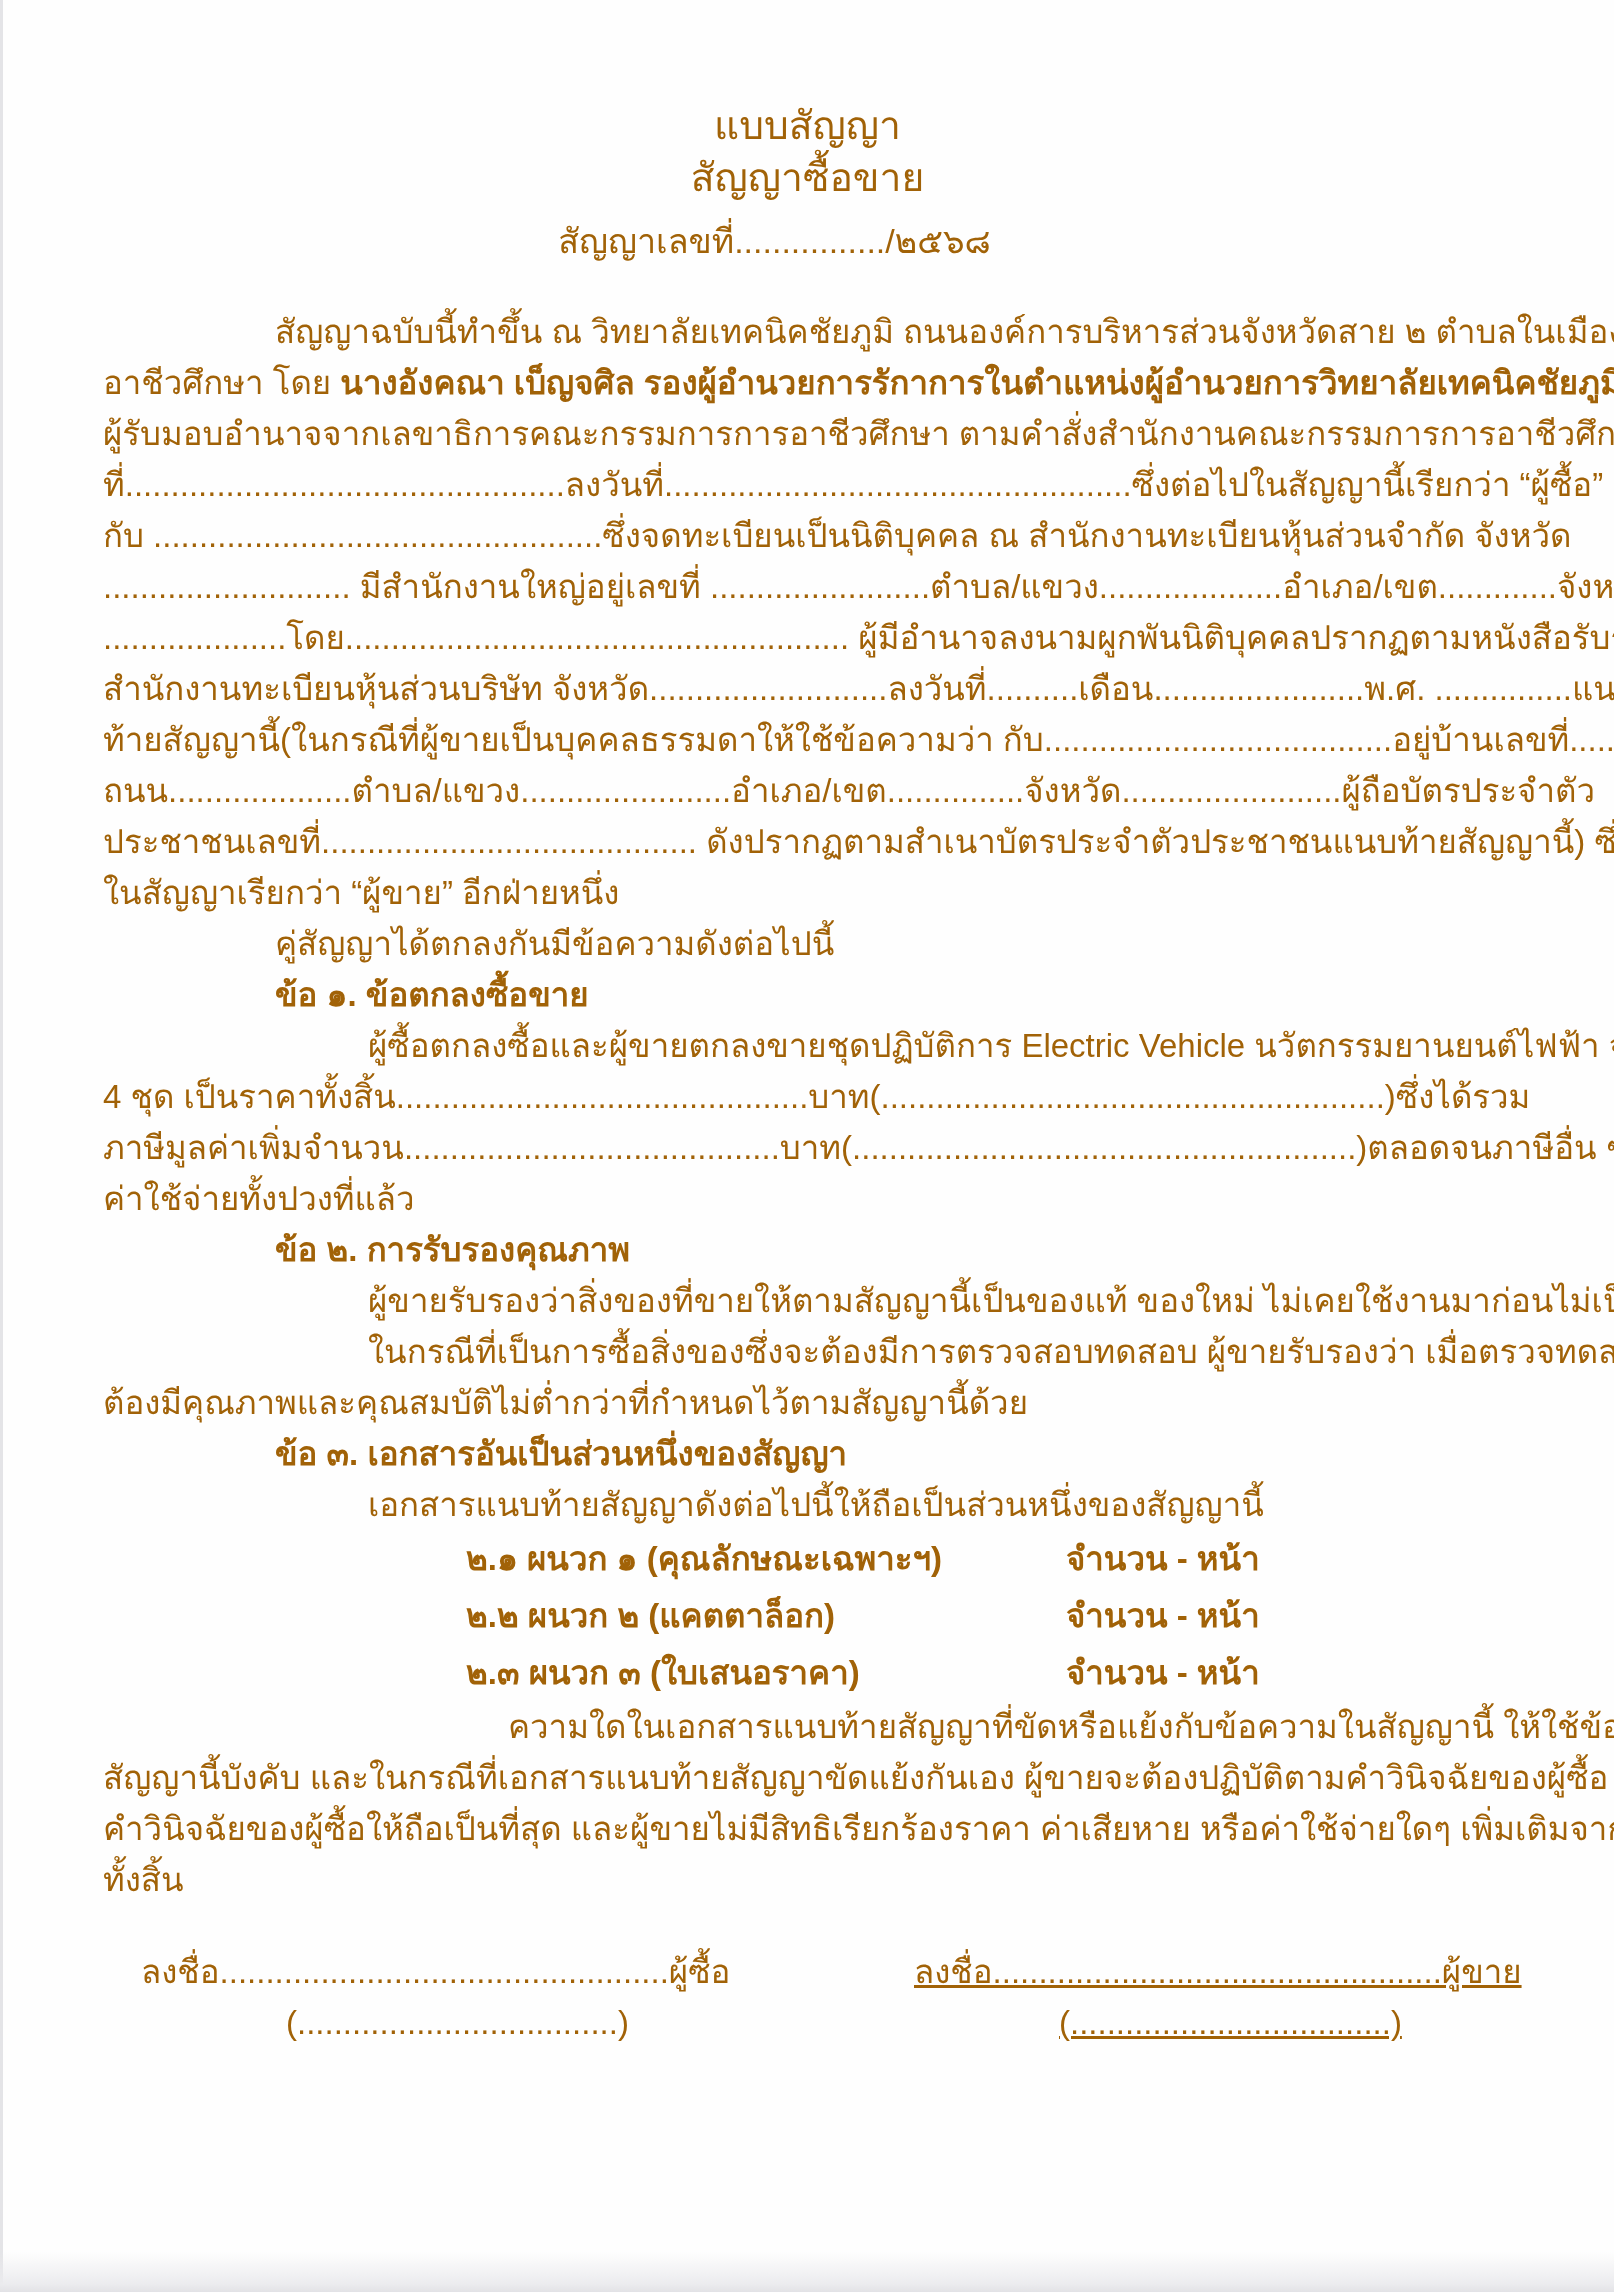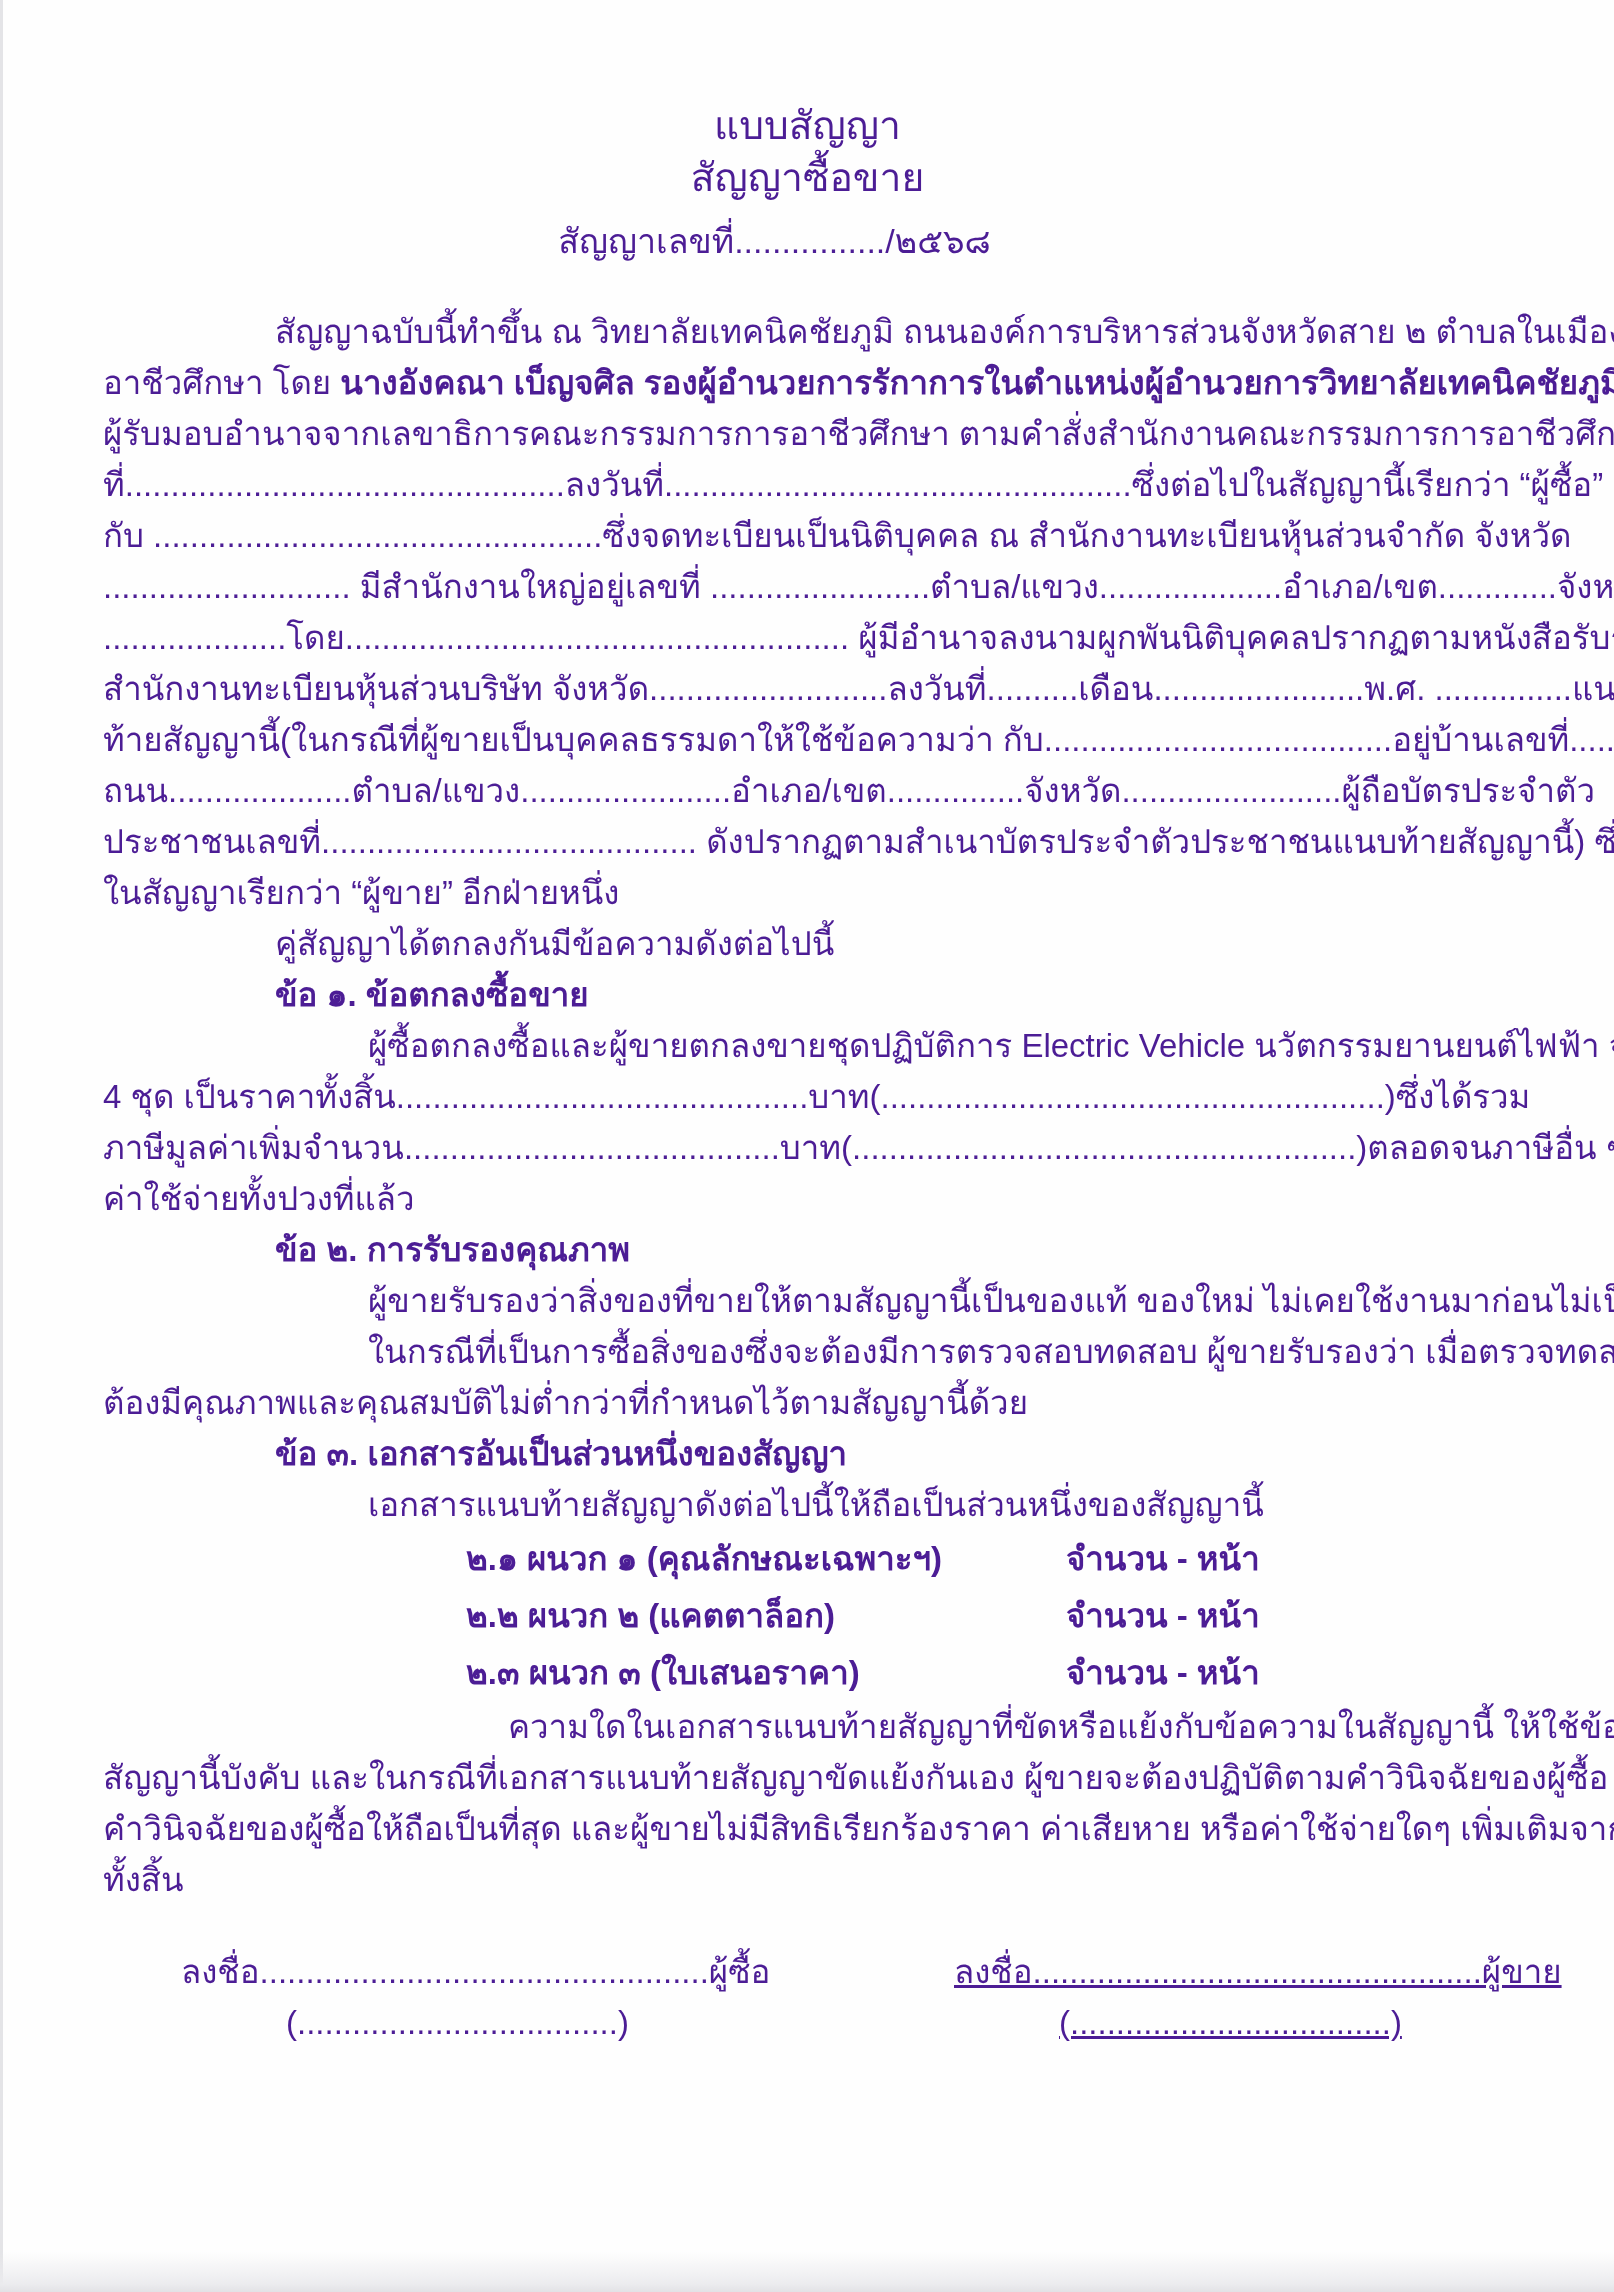--- a/index.html
+++ b/index.html
@@ -3,21 +3,21 @@
 <meta charset="utf-8">
 <style>
   html, body { margin: 0; padding: 0; background: #ffffff; }
   .page {
     position: relative;
     width: 1615px;
     height: 2293px;
     background: #fefefe;
     overflow: hidden;
     font-family: "Liberation Sans", "DejaVu Sans", sans-serif;
-    color: #4c1d95;
+    color: #a16207;
   }
   .edge-left {
     position: absolute; left: 0; top: 0; width: 2.7px; height: 100%;
     background: #e4e4e7;
   }
   .bottom-strip {
     position: absolute; left: 0; bottom: 0; width: 100%; height: 41px;
     background: linear-gradient(to bottom, rgba(224,224,228,0) 0%, #ebebee 80%, #e0e0e4 100%);
   }
   .titles {
@@ -52,21 +52,21 @@
   .tail { position: absolute; left: 963px; }
   .sigs {
     position: relative;
     margin: 41px 0 0 103px;
     height: 161px;
     font-size: 33px;
   }
   .sig-group { position: absolute; top: 0; }
   .sig-left  { left: 38px; }
   .sig-right { left: 811px; text-decoration: underline; }
-  .sig-line  { line-height: 51px; margin-left: 40px; }
+  .sig-line  { line-height: 51px; }
   .sig-paren { margin-left: 145px; line-height: 51px; }
 </style>
 </head>
 <body>
 
 <div class="page">
   <div class="edge-left"></div>
 
   <div class="titles">
     <div>แบบสัญญา</div>

